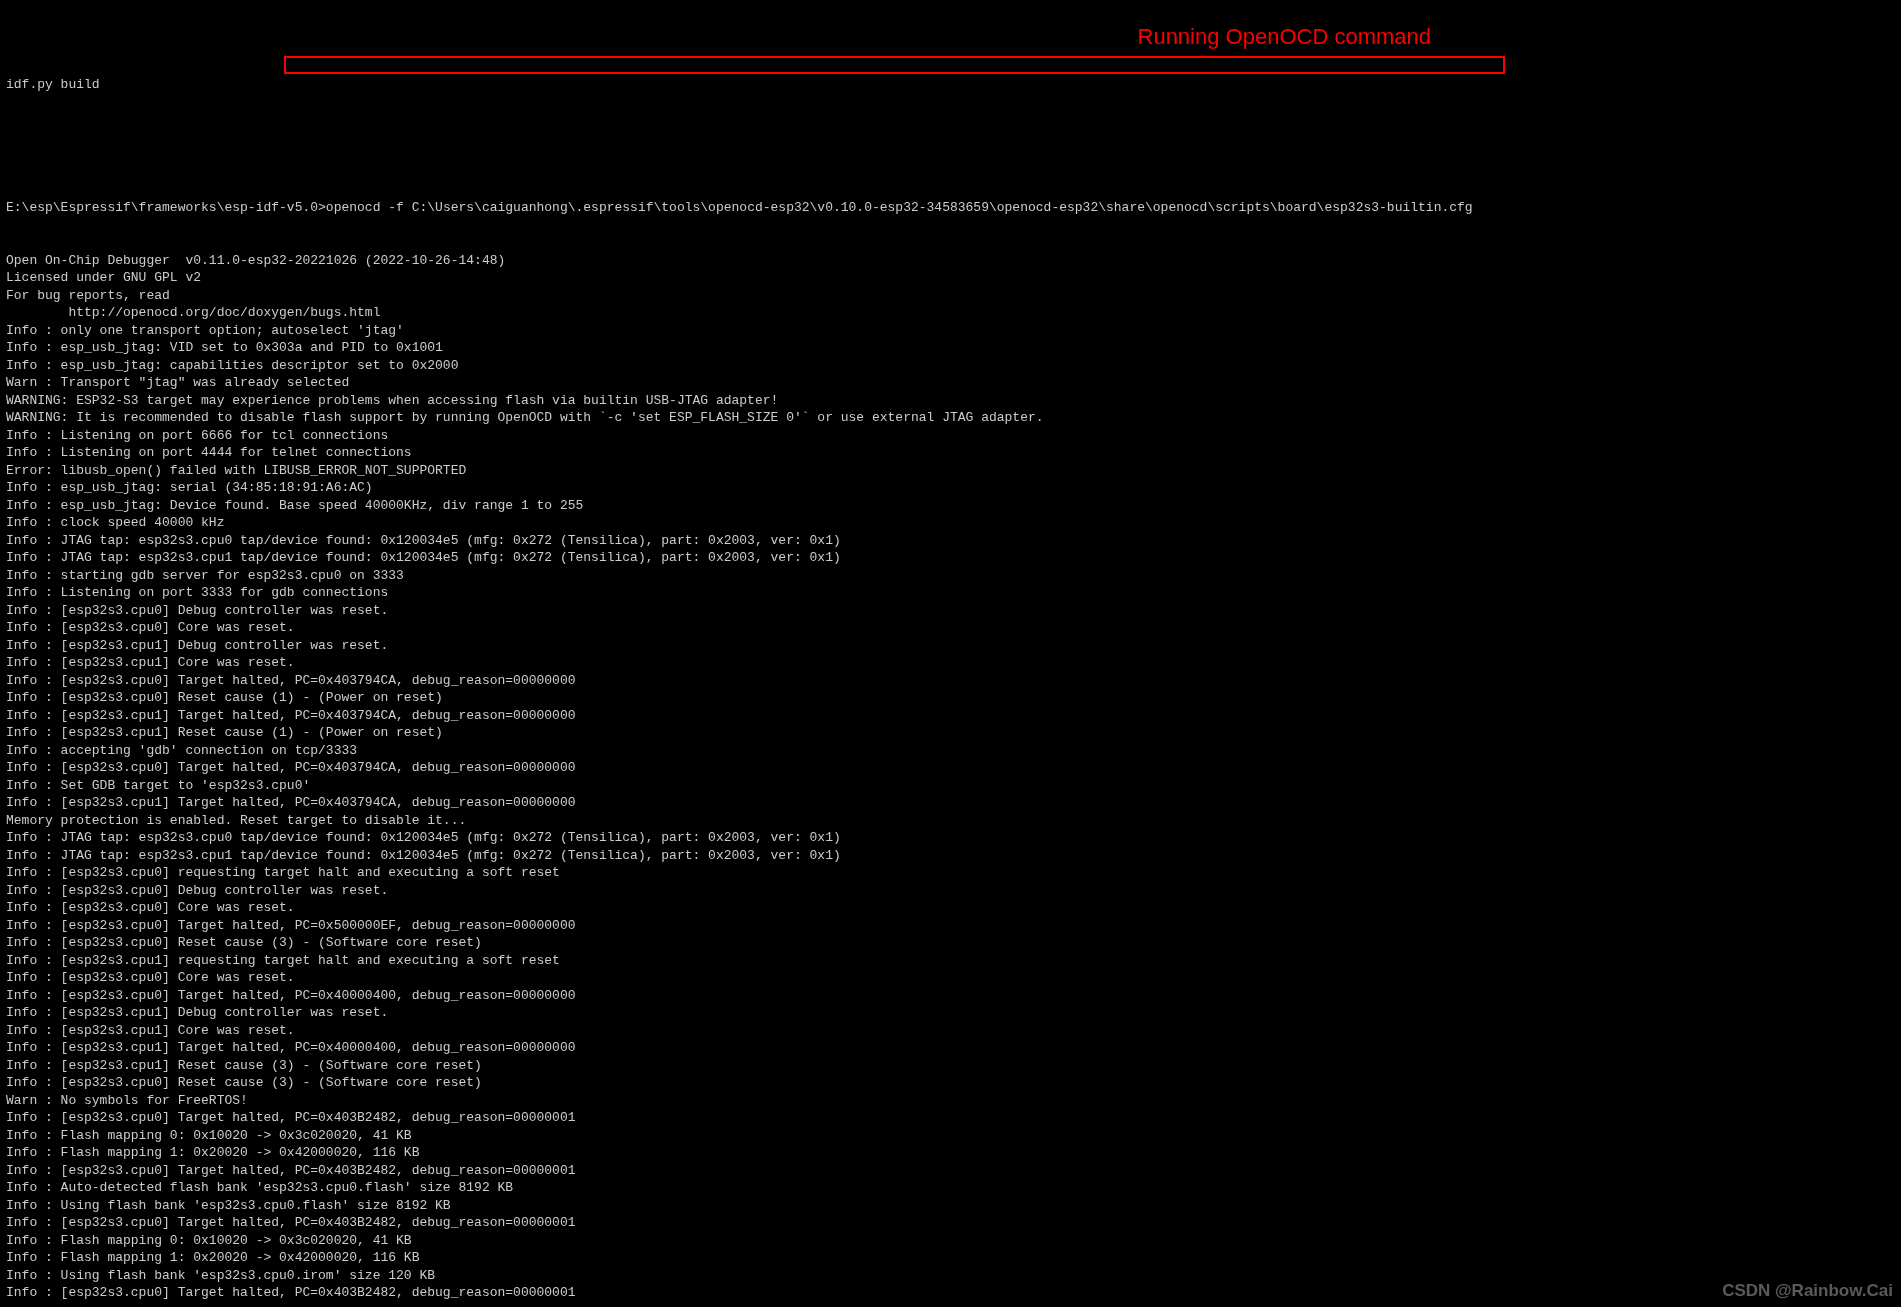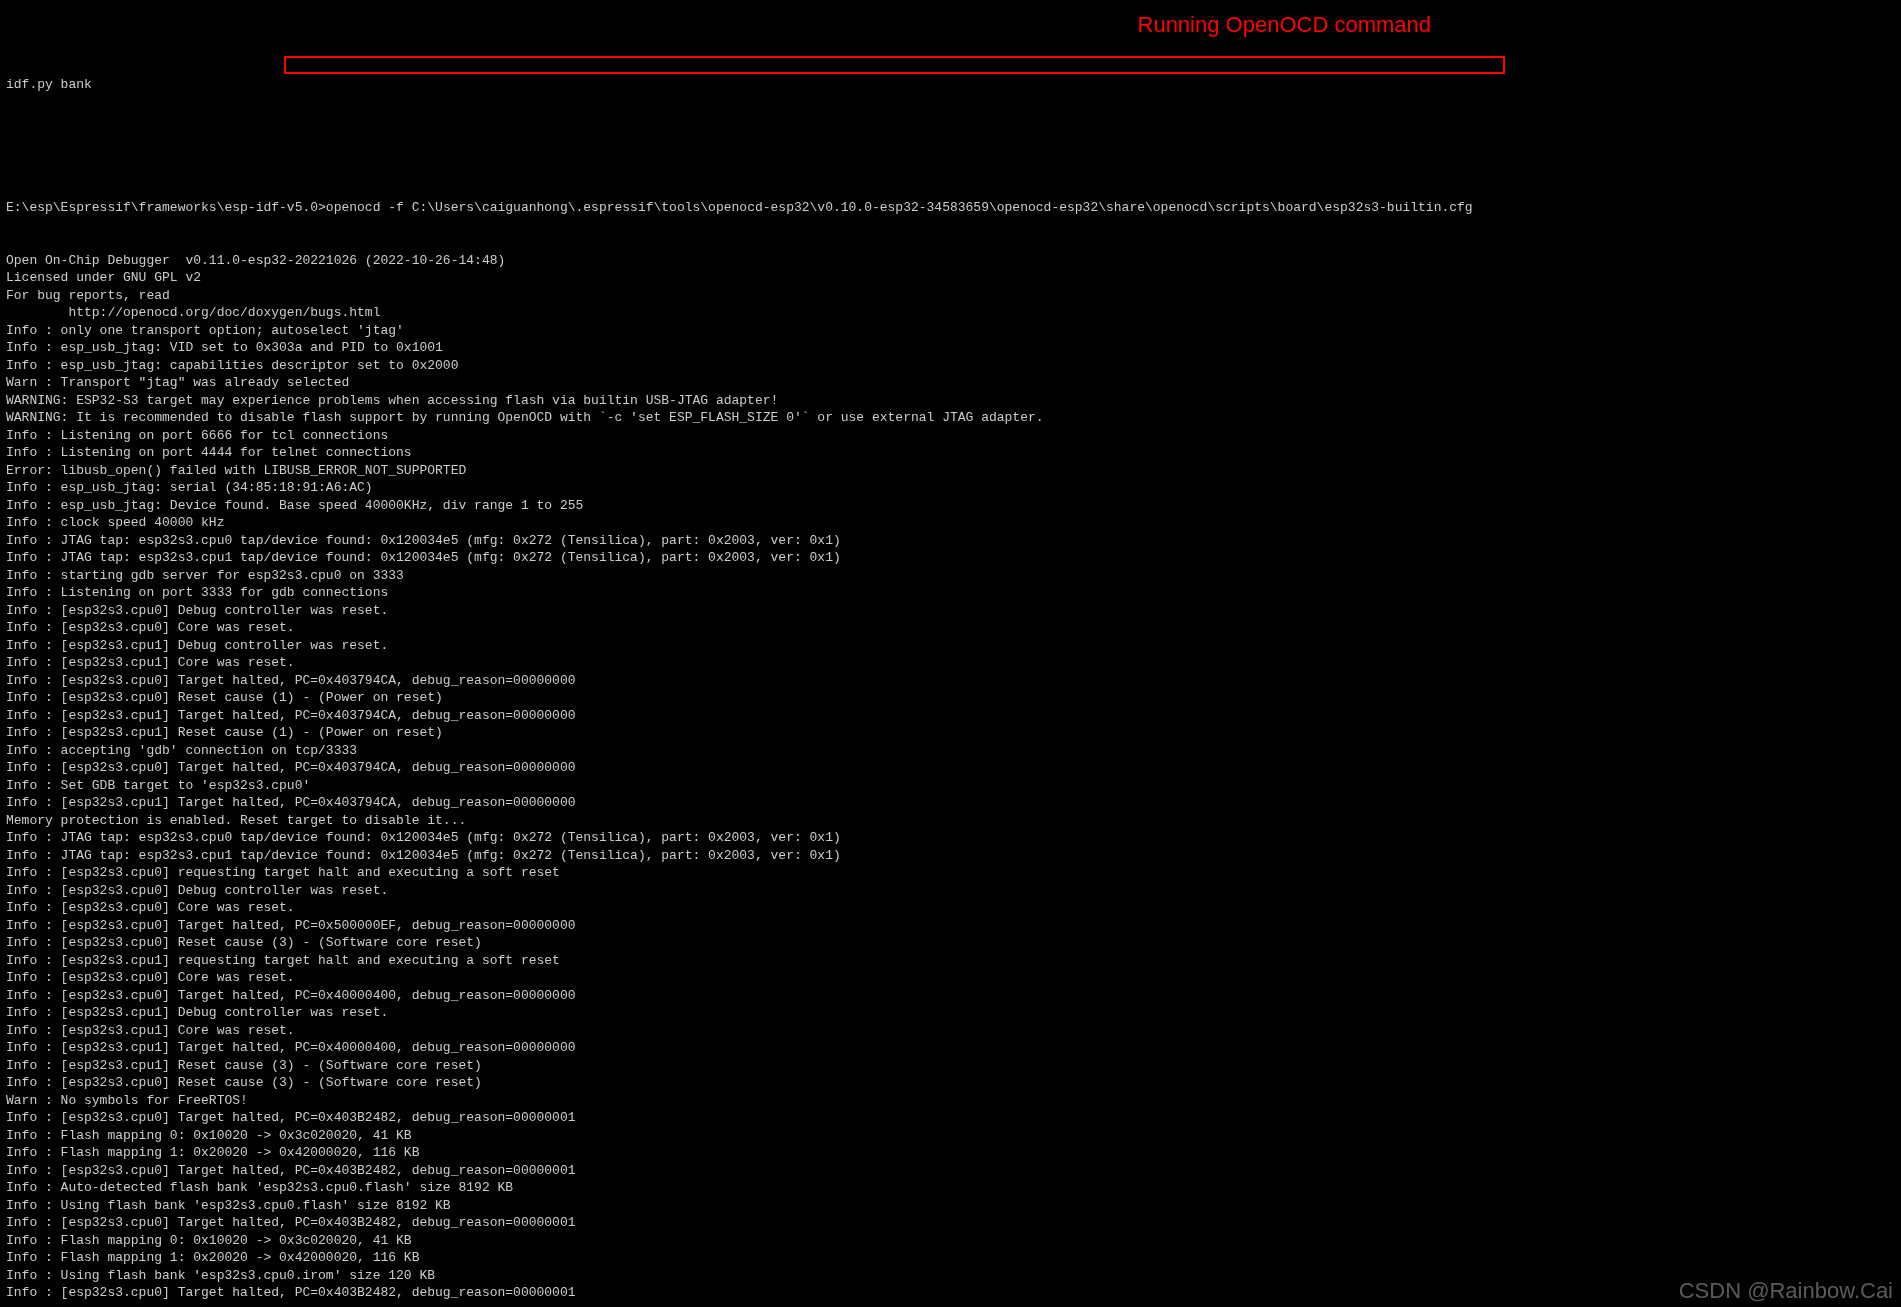--- a/index.html
+++ b/index.html
@@ -19,21 +19,21 @@
       position: relative;
       padding: 6px 6px;
       white-space: pre;
     }
     .title {
       color: #ccc;
       margin-bottom: 18px;
     }
     .annotation-label {
       position: absolute;
-      top: 16px;
+      top: 28px;
       right: 470px;
       color: #ff0000;
       font-size: 22px;
       font-family: Arial, sans-serif;
       font-weight: normal;
     }
     .annotation-box {
       position: absolute;
       top: 56px;
       left: 284px;
@@ -43,30 +43,31 @@
       pointer-events: none;
     }
     .term-line {
       color: #ccc;
     }
     .watermark {
       position: absolute;
       bottom: 8px;
       right: 8px;
       font-family: Arial, sans-serif;
-      font-size: 22px;
+      font-size: 17px;
       color: rgba(200,200,200,0.45);
+      font-weight: bold;
     }
   </style>
 </head>
 <body>
 
 
 
-<div class="title">idf.py bank</div>
+<div class="title">idf.py build</div>
 
 <div class="annotation-label">Running OpenOCD command</div>
 <div class="annotation-box"></div>
 
 <div class="term-line"><span>E:\esp\Espressif\frameworks\esp-idf-v5.0&gt;</span><span>openocd -f C:\Users\caiguanhong\.espressif\tools\openocd-esp32\v0.10.0-esp32-34583659\openocd-esp32\share\openocd\scripts\board\esp32s3-builtin.cfg</span></div>
 
 <div id="log-output"><div class="term-line">Open On-Chip Debugger  v0.11.0-esp32-20221026 (2022-10-26-14:48)</div><div class="term-line">Licensed under GNU GPL v2</div><div class="term-line">For bug reports, read</div><div class="term-line">        http://openocd.org/doc/doxygen/bugs.html</div><div class="term-line">Info : only one transport option; autoselect 'jtag'</div><div class="term-line">Info : esp_usb_jtag: VID set to 0x303a and PID to 0x1001</div><div class="term-line">Info : esp_usb_jtag: capabilities descriptor set to 0x2000</div><div class="term-line">Warn : Transport "jtag" was already selected</div><div class="term-line">WARNING: ESP32-S3 target may experience problems when accessing flash via builtin USB-JTAG adapter!</div><div class="term-line">WARNING: It is recommended to disable flash support by running OpenOCD with `-c 'set ESP_FLASH_SIZE 0'` or use external JTAG adapter.</div><div class="term-line">Info : Listening on port 6666 for tcl connections</div><div class="term-line">Info : Listening on port 4444 for telnet connections</div><div class="term-line">Error: libusb_open() failed with LIBUSB_ERROR_NOT_SUPPORTED</div><div class="term-line">Info : esp_usb_jtag: serial (34:85:18:91:A6:AC)</div><div class="term-line">Info : esp_usb_jtag: Device found. Base speed 40000KHz, div range 1 to 255</div><div class="term-line">Info : clock speed 40000 kHz</div><div class="term-line">Info : JTAG tap: esp32s3.cpu0 tap/device found: 0x120034e5 (mfg: 0x272 (Tensilica), part: 0x2003, ver: 0x1)</div><div class="term-line">Info : JTAG tap: esp32s3.cpu1 tap/device found: 0x120034e5 (mfg: 0x272 (Tensilica), part: 0x2003, ver: 0x1)</div><div class="term-line">Info : starting gdb server for esp32s3.cpu0 on 3333</div><div class="term-line">Info : Listening on port 3333 for gdb connections</div><div class="term-line">Info : [esp32s3.cpu0] Debug controller was reset.</div><div class="term-line">Info : [esp32s3.cpu0] Core was reset.</div><div class="term-line">Info : [esp32s3.cpu1] Debug controller was reset.</div><div class="term-line">Info : [esp32s3.cpu1] Core was reset.</div><div class="term-line">Info : [esp32s3.cpu0] Target halted, PC=0x403794CA, debug_reason=00000000</div><div class="term-line">Info : [esp32s3.cpu0] Reset cause (1) - (Power on reset)</div><div class="term-line">Info : [esp32s3.cpu1] Target halted, PC=0x403794CA, debug_reason=00000000</div><div class="term-line">Info : [esp32s3.cpu1] Reset cause (1) - (Power on reset)</div><div class="term-line">Info : accepting 'gdb' connection on tcp/3333</div><div class="term-line">Info : [esp32s3.cpu0] Target halted, PC=0x403794CA, debug_reason=00000000</div><div class="term-line">Info : Set GDB target to 'esp32s3.cpu0'</div><div class="term-line">Info : [esp32s3.cpu1] Target halted, PC=0x403794CA, debug_reason=00000000</div><div class="term-line">Memory protection is enabled. Reset target to disable it...</div><div class="term-line">Info : JTAG tap: esp32s3.cpu0 tap/device found: 0x120034e5 (mfg: 0x272 (Tensilica), part: 0x2003, ver: 0x1)</div><div class="term-line">Info : JTAG tap: esp32s3.cpu1 tap/device found: 0x120034e5 (mfg: 0x272 (Tensilica), part: 0x2003, ver: 0x1)</div><div class="term-line">Info : [esp32s3.cpu0] requesting target halt and executing a soft reset</div><div class="term-line">Info : [esp32s3.cpu0] Debug controller was reset.</div><div class="term-line">Info : [esp32s3.cpu0] Core was reset.</div><div class="term-line">Info : [esp32s3.cpu0] Target halted, PC=0x500000EF, debug_reason=00000000</div><div class="term-line">Info : [esp32s3.cpu0] Reset cause (3) - (Software core reset)</div><div class="term-line">Info : [esp32s3.cpu1] requesting target halt and executing a soft reset</div><div class="term-line">Info : [esp32s3.cpu0] Core was reset.</div><div class="term-line">Info : [esp32s3.cpu0] Target halted, PC=0x40000400, debug_reason=00000000</div><div class="term-line">Info : [esp32s3.cpu1] Debug controller was reset.</div><div class="term-line">Info : [esp32s3.cpu1] Core was reset.</div><div class="term-line">Info : [esp32s3.cpu1] Target halted, PC=0x40000400, debug_reason=00000000</div><div class="term-line">Info : [esp32s3.cpu1] Reset cause (3) - (Software core reset)</div><div class="term-line">Info : [esp32s3.cpu0] Reset cause (3) - (Software core reset)</div><div class="term-line">Warn : No symbols for FreeRTOS!</div><div class="term-line">Info : [esp32s3.cpu0] Target halted, PC=0x403B2482, debug_reason=00000001</div><div class="term-line">Info : Flash mapping 0: 0x10020 -&gt; 0x3c020020, 41 KB</div><div class="term-line">Info : Flash mapping 1: 0x20020 -&gt; 0x42000020, 116 KB</div><div class="term-line">Info : [esp32s3.cpu0] Target halted, PC=0x403B2482, debug_reason=00000001</div><div class="term-line">Info : Auto-detected flash bank 'esp32s3.cpu0.flash' size 8192 KB</div><div class="term-line">Info : Using flash bank 'esp32s3.cpu0.flash' size 8192 KB</div><div class="term-line">Info : [esp32s3.cpu0] Target halted, PC=0x403B2482, debug_reason=00000001</div><div class="term-line">Info : Flash mapping 0: 0x10020 -&gt; 0x3c020020, 41 KB</div><div class="term-line">Info : Flash mapping 1: 0x20020 -&gt; 0x42000020, 116 KB</div><div class="term-line">Info : Using flash bank 'esp32s3.cpu0.irom' size 120 KB</div><div class="term-line">Info : [esp32s3.cpu0] Target halted, PC=0x403B2482, debug_reason=00000001</div></div>
 
 <div class="watermark">CSDN @Rainbow.Cai</div>
 

